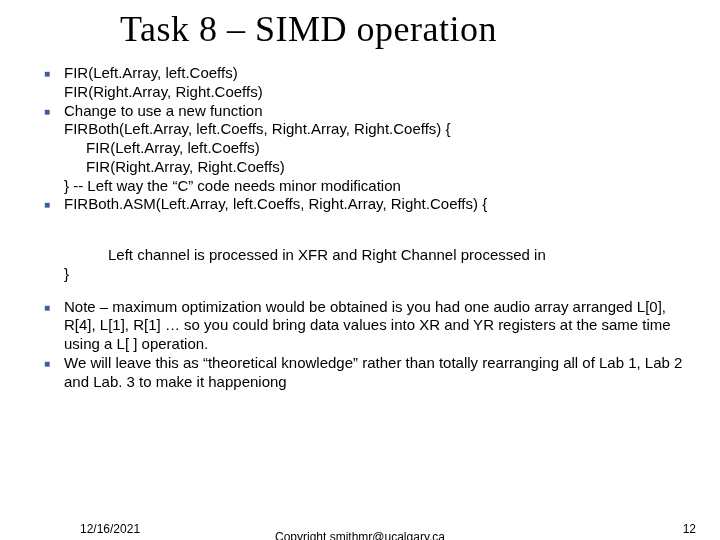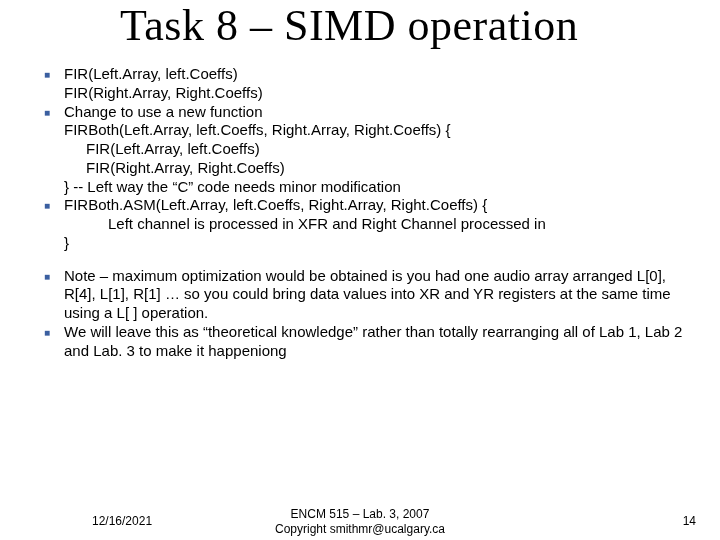--- a/index.html
+++ b/index.html
@@ -14,23 +14,23 @@
   }
   .slide {
     position: relative;
     width: 720px;
     height: 540px;
     box-sizing: border-box;
     padding: 0 30px;
   }
   .title {
     font-family: "Times New Roman", Times, serif;
-    font-size: 44px;
+    font-size: 36px;
     font-weight: 400;
-    margin: 0 0 14px 90px;
+    margin: 8px 0 14px 90px;
     letter-spacing: 0.5px;
   }
   .body-area {
     font-size: 15px;
     line-height: 1.25;
   }
   .bullet-row {
     display: flex;
   }
   .bullet-mark {
@@ -41,32 +41,32 @@
     color: #3b5fa0;
     padding-top: 4px;
   }
   .bullet-content {
     flex: 1;
   }
   .gap {
     height: 14px;
   }
   .indent1 { padding-left: 22px; }
-  .indent2 { padding-left: 44px; }
+  .indent2 { padding-left: 44px; margin-top: 32px; }
   .footer {
     position: absolute;
     bottom: 10px;
     left: 0;
     width: 720px;
     font-size: 12px;
     color: #000;
   }
   .footer-date {
     position: absolute;
-    left: 92px;
+    left: 80px;
     bottom: 2px;
   }
   .footer-center {
     position: absolute;
     left: 0;
     width: 720px;
     text-align: center;
     bottom: -6px;
     line-height: 1.2;
   }
@@ -123,19 +123,18 @@
     <div class="bullet-row">
       <div class="bullet-mark">■</div>
       <div class="bullet-content">We will leave this as “theoretical knowledge” rather than totally rearranging all of Lab 1, Lab 2 and Lab. 3 to make it happeniong</div>
     </div>
 
   </div>
 
   <div class="footer">
     <div class="footer-date">12/16/2021</div>
     <div class="footer-center">
-      <div>ENCM 515 – Lab. 3, 2007</div>
       <div>Copyright smithmr@ucalgary.ca</div>
     </div>
-    <div class="footer-num">14</div>
+    <div class="footer-num">12</div>
   </div>
 
 </div>
 
 </body></html>

